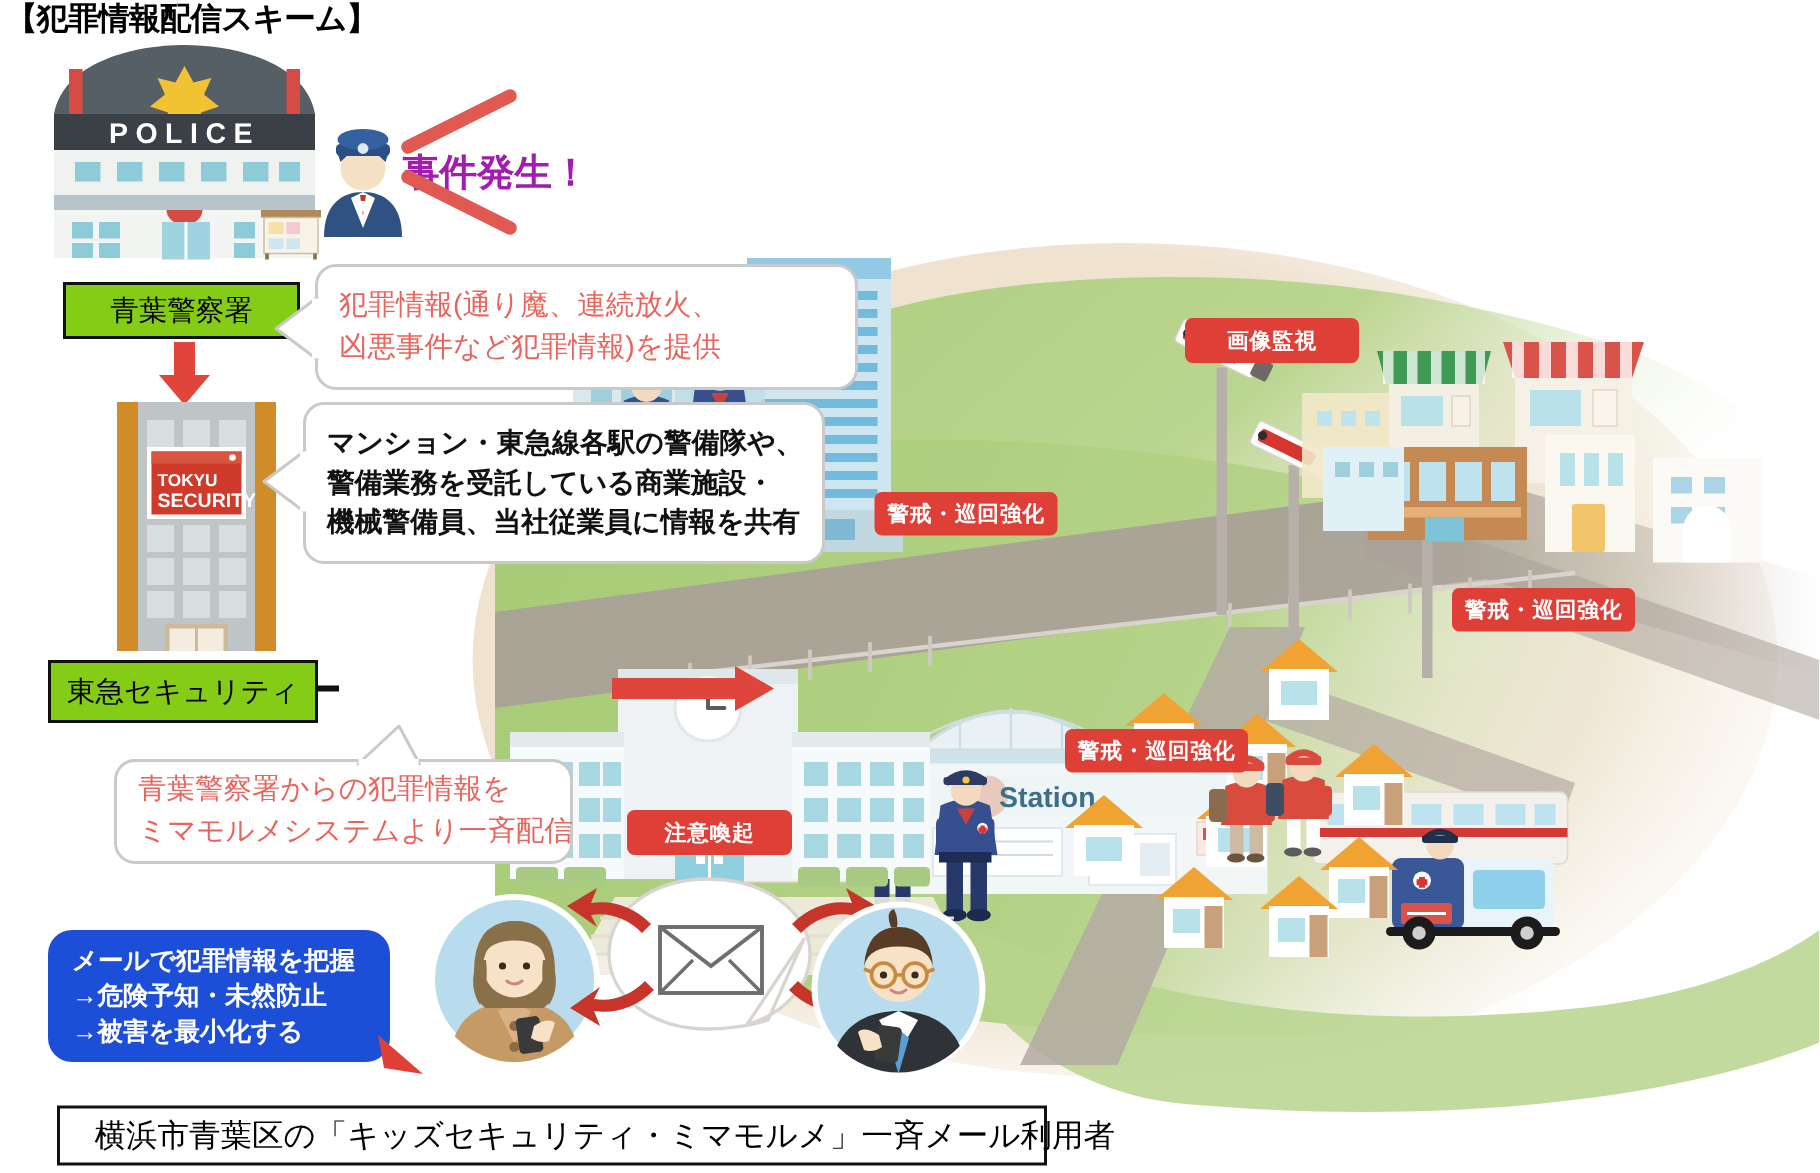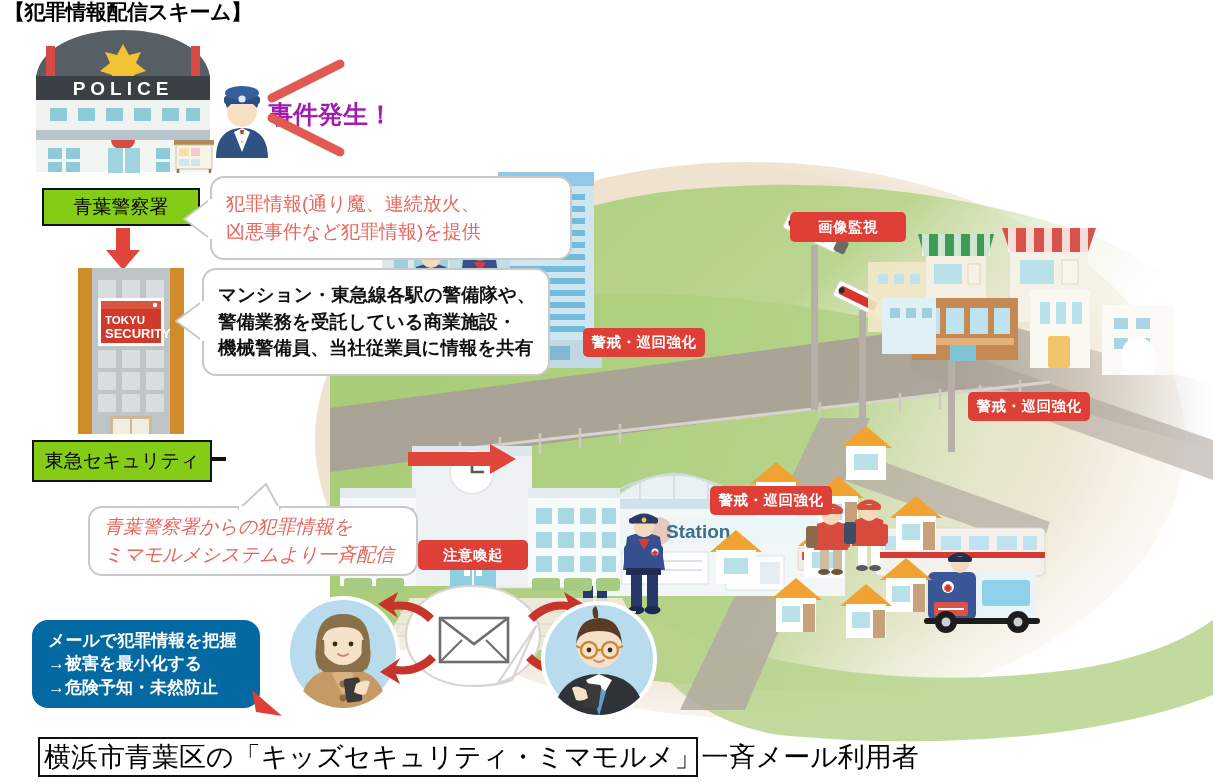--- a/index.html
+++ b/index.html
@@ -60,37 +60,37 @@
     font-weight:bold;
     font-size:14.5px;
     letter-spacing:0.5px;
     display:flex;align-items:center;justify-content:center;
     white-space:nowrap;
     box-sizing:border-box;
   }
 
   
   #mail-bubble{
-    background:#0369a1;
+    background:#1d4ed8;
     border-radius:16px;
     color:#fff;
     padding:9px 16px 11px 16px;
     box-sizing:border-box;
   }
   #mail-bubble .line{
     font-size:17px;font-weight:bold;line-height:1.38;white-space:nowrap;
   }
 
   
   #caption{
     border:2px solid #111;
     background:#fff;
     display:flex;align-items:center;
-    padding:0 4px;
-    font-size:27px;color:#000;white-space:nowrap;
+    padding:0 23px;
+    font-size:21px;color:#000;white-space:nowrap;
     box-sizing:border-box;
     text-align:center;
   }
 
   svg{display:block;overflow:visible;}
 </style>
 </head>
 <body>
 
 <div id="stage">
@@ -735,21 +735,21 @@
 
   <div class="abs wbox" style="left:32px;top:440px;width:180px;height:42px;">東急セキュリティ</div>
   <div class="abs" style="left:212px;top:457px;width:14px;height:4px;background:#111;"></div>
 
   <div class="abs" style="left:408px;top:443px;">
     <svg width="110" height="32" viewBox="0 0 110 32">
       <path d="M0,9 h82 v-8 l26,15 l-26,15 v-8 h-82 z" fill="#e0453c"></path>
     </svg>
   </div>
 
-  <div class="abs callout c-red" style="left:88px;top:506px;width:330px;height:70px;font-style:italic;">
+  <div class="abs callout c-red" style="left:76px;top:506px;width:306px;height:70px;">
     <div class="line">青葉警察署からの犯罪情報を</div>
     <div class="line">ミマモルメシステムより一斉配信</div>
   </div>
   <div class="abs" style="left:236px;top:482px;">
     <svg width="46" height="30" viewBox="0 0 46 30">
       <path d="M2,28 L30,2 L44,28" fill="#ffffff" stroke="#c9c9c9" stroke-width="2" stroke-linejoin="round"></path>
       <rect x="3" y="24" width="40" height="6" fill="#ffffff"></rect>
     </svg>
   </div>
 
@@ -826,22 +826,22 @@
           <circle cx="70" cy="50" r="2.4" fill="#3a2a1a"></circle>
         <path d="M54,60 q5,4 10,0" stroke="#c98a7a" stroke-width="2" fill="none" stroke-linecap="round"></path>
         <rect x="44" y="84" width="16" height="24" rx="3" fill="#3a3a3a" transform="rotate(8 52 96)"></rect>
         <path d="M46,90 q-10,-6 -14,-2 l4,12 q6,2 12,-2z" fill="#f7e2c8"></path>
       </g>
     </svg>
   </div>
 
   <div class="abs" id="mail-bubble" style="left:32px;top:620px;width:228px;height:88px;">
     <div class="line">メールで犯罪情報を把握</div>
+    <div class="line">→危険予知・未然防止</div>
     <div class="line">→被害を最小化する</div>
-    <div class="line">→危険予知・未然防止</div>
   </div>
   <div class="abs" style="left:252px;top:690px;">
     <svg width="34" height="32" viewBox="0 0 34 32">
       <path d="M0,0 L30,26 L4,22 Z" fill="#de3f36"></path>
     </svg>
   </div>
 
   <div class="abs badge" style="left:790px;top:198px;width:116px;height:30px;margin-top:14px;">画像監視</div>
   <div class="abs badge" style="left:583px;top:328px;width:122px;height:29px;">警戒・巡回強化</div>
   <div class="abs badge" style="left:968px;top:392px;width:122px;height:29px;">警戒・巡回強化</div>

